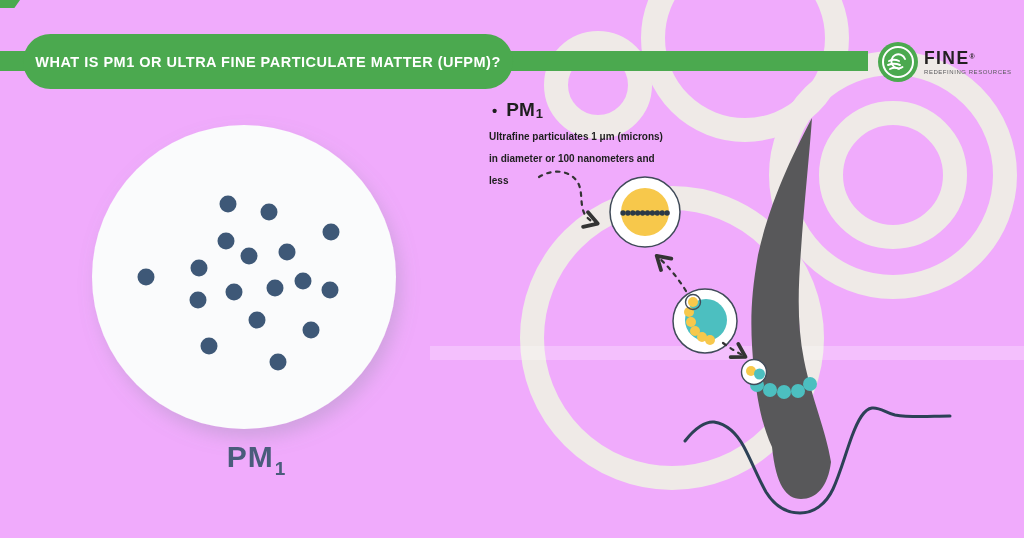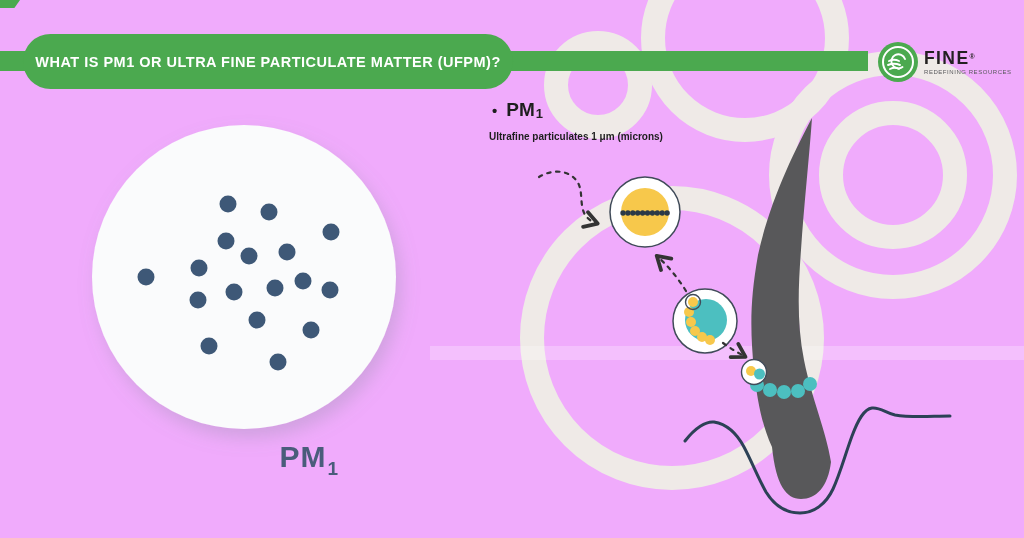--- a/index.html
+++ b/index.html
@@ -24,21 +24,21 @@
   .logo .tagline{font-size:6px;letter-spacing:.55px;color:#58595C;margin-top:2px;white-space:nowrap;}
 
   
   .rpanel{position:absolute;left:489px;top:99px;width:310px;z-index:3;color:#1E1E1E;}
   .rpanel .head{display:flex;align-items:baseline;font-weight:bold;font-size:19px;}
   .rpanel .head .bullet{font-size:15px;margin:0 9px 0 3px;}
   .rpanel .head sub{font-size:13px;position:relative;top:2px;left:1px;}
   .rpanel .desc{margin-top:5px;font-weight:bold;font-size:10px;line-height:22px;}
 
   
-  .pm1-label{position:absolute;left:158px;top:440px;width:180px;text-align:right;z-index:3;
+  .pm1-label{position:absolute;left:166px;top:440px;width:180px;text-align:center;z-index:3;
     color:#4A5C7B;font-weight:bold;font-size:30px;letter-spacing:1px;}
   .pm1-label sub{font-size:19px;position:relative;top:1px;left:1px;}
 </style>
 </head>
 <body>
 
 <div class="stage">
 
   <svg class="art" width="1024" height="538" viewBox="0 0 1024 538">
     <defs>
@@ -179,18 +179,20 @@
   </div>
 
   <div class="rpanel">
     <div class="head">
       <span class="bullet">•</span>
       <span>PM</span>
         <sub>1</sub>
     </div>
     <div class="desc">
       <div>Ultrafine particulates 1 μm (microns)</div>
+      <div>in diameter or 100 nanometers and</div>
+      <div>less</div>
     </div>
   </div>
 
   <div class="pm1-label"><span>PM</span><sub>1</sub></div>
 
 </div>
 
 </body></html>

